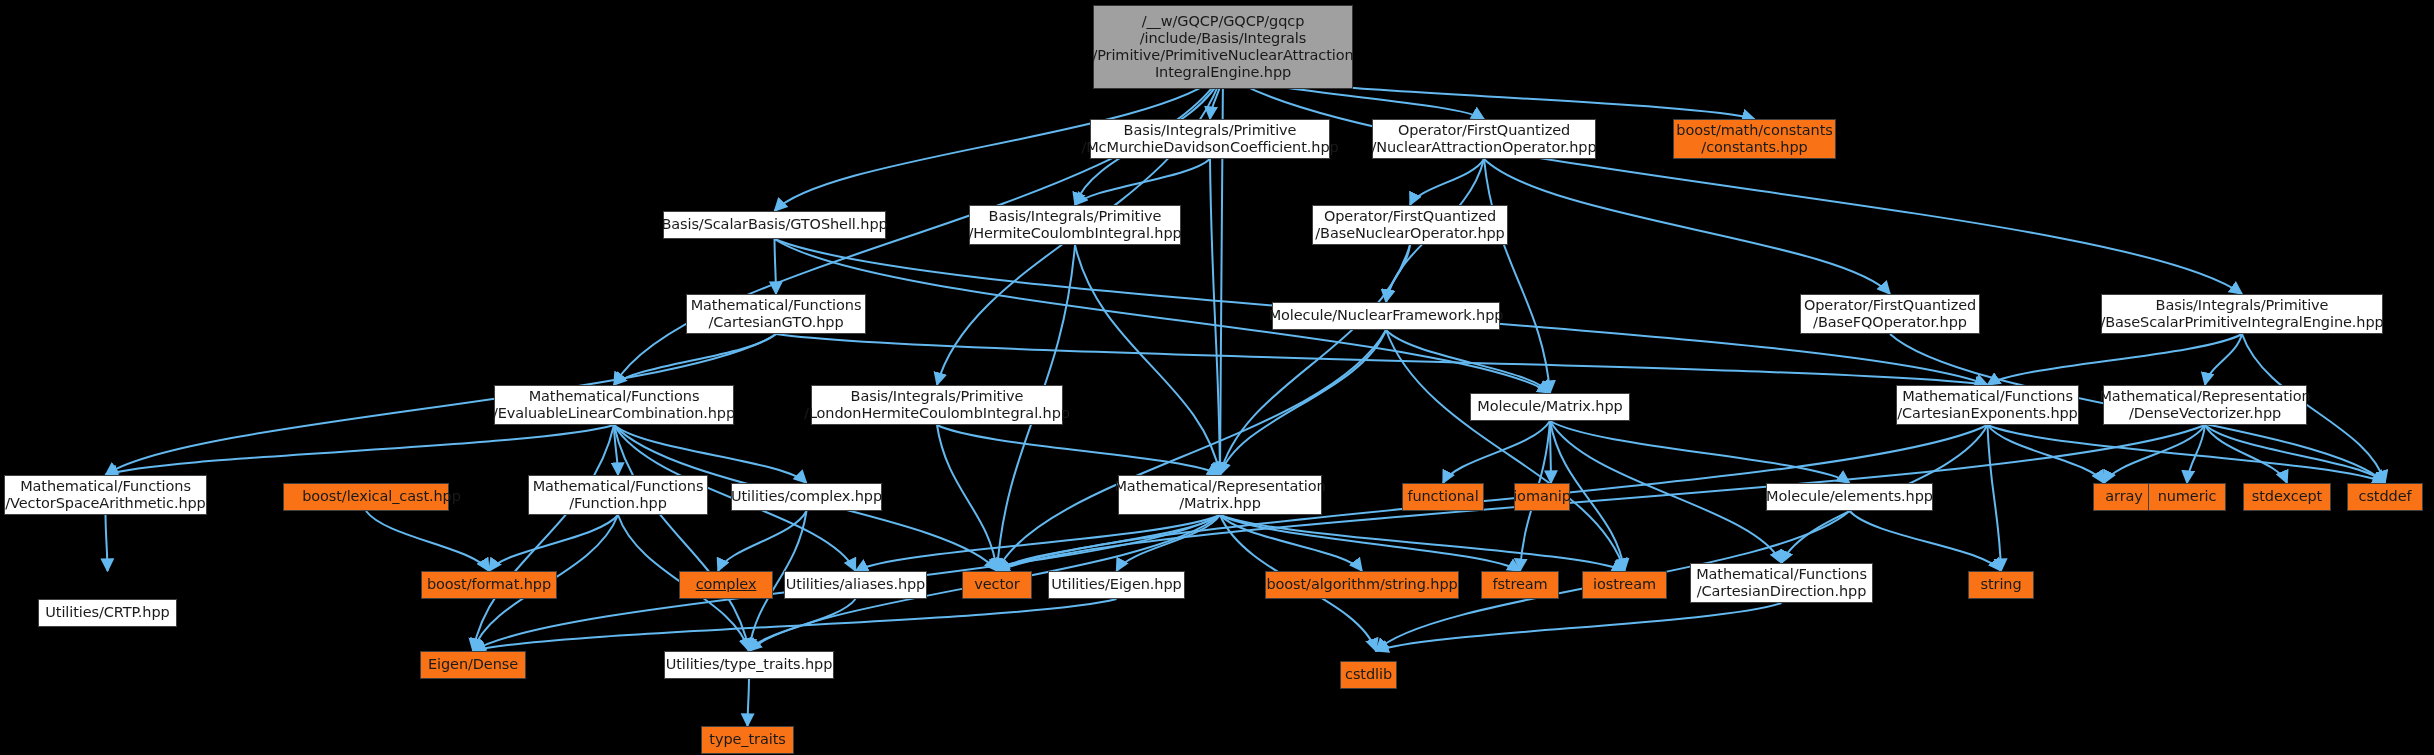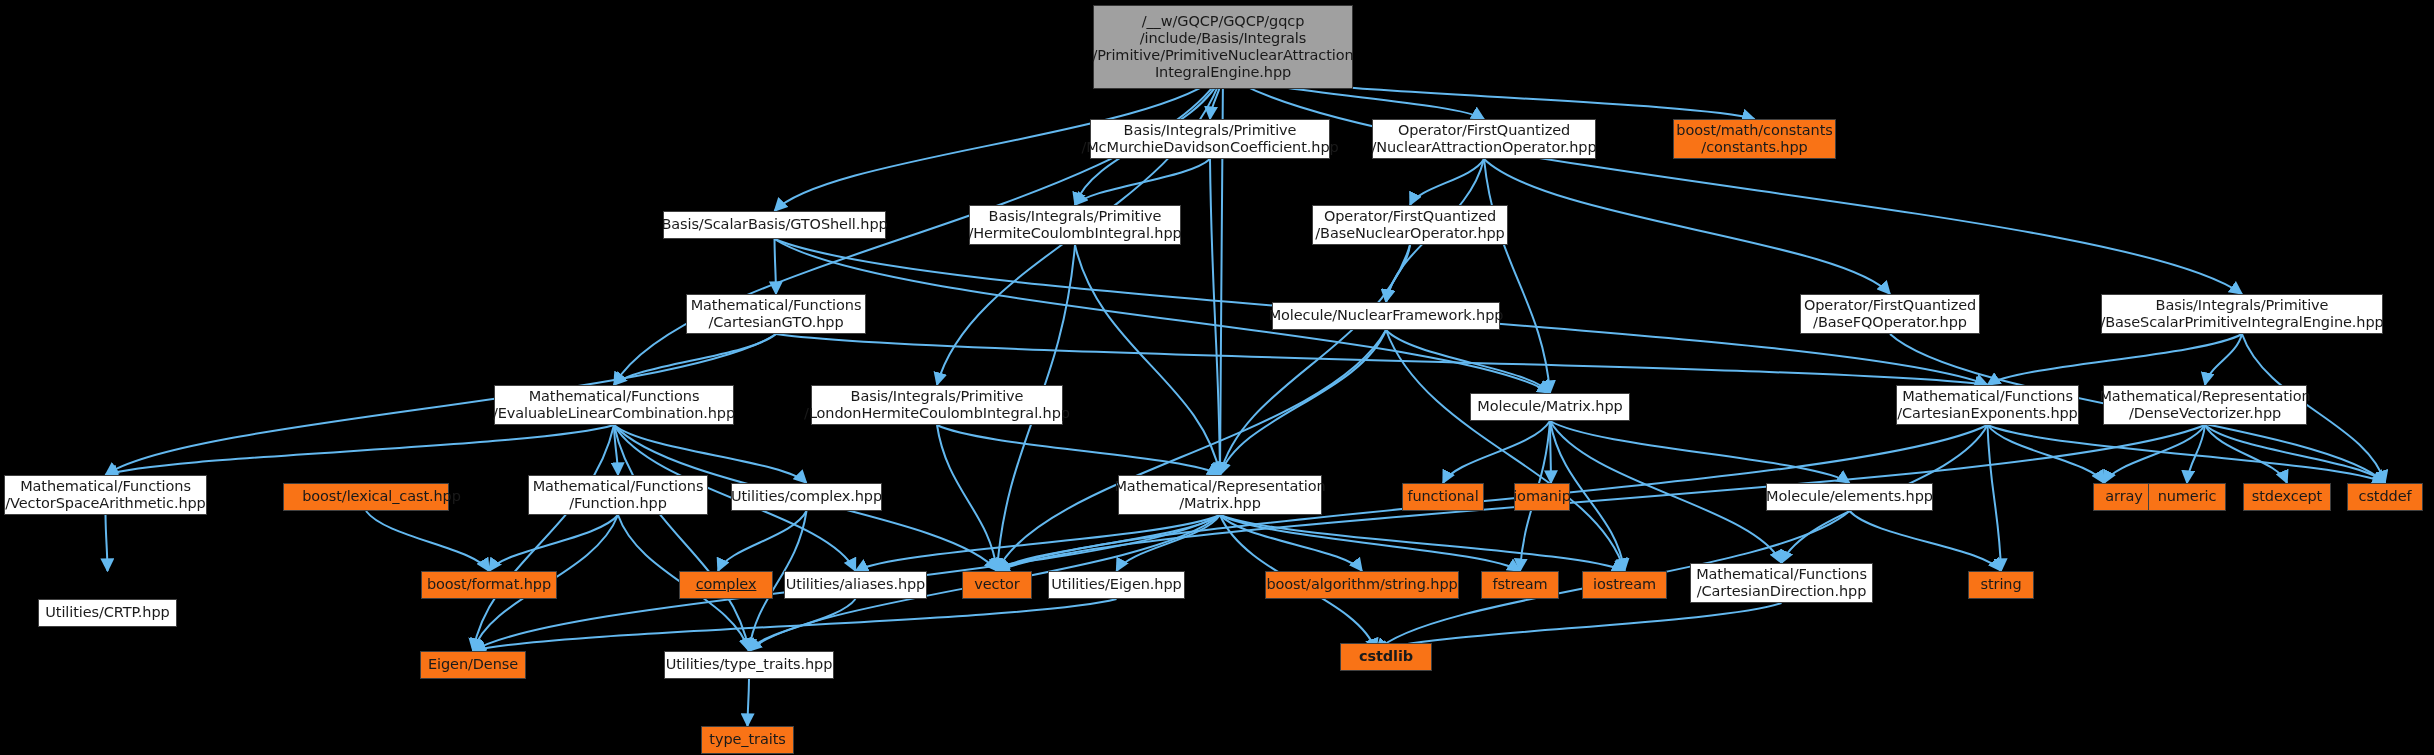--- a/index.html
+++ b/index.html
@@ -190,16 +190,16 @@
       <div class="node grey" style="left: 962px; top: 571px; width: 70px; height: 28px;">vector</div>
       <div class="node white" style="left: 1048px; top: 571px; width: 137px; height: 28px;">Utilities/Eigen.hpp</div>
       <div class="node grey" style="left: 1265px; top: 571px; width: 194px; height: 28px;">boost/algorithm/string.hpp</div>
       <div class="node grey" style="left: 1481px; top: 571px; width: 78px; height: 28px;">fstream</div>
       <div class="node grey" style="left: 1582px; top: 571px; width: 85px; height: 28px;">iostream</div>
       <div class="node white" style="left: 1690px; top: 563px; width: 183px; height: 40px;">Mathematical/Functions
 /CartesianDirection.hpp</div>
       <div class="node grey" style="left: 1968px; top: 571px; width: 66px; height: 28px;">string</div>
       <div class="node grey" style="left: 420px; top: 651px; width: 106px; height: 28px;">Eigen/Dense</div>
       <div class="node white" style="left: 664px; top: 651px; width: 170px; height: 28px;">Utilities/type_traits.hpp</div>
-      <div class="node grey" style="left: 1340px; top: 643px; width: 92px; height: 28px; font-weight: bold;">cstdlib</div>
+      <div class="node grey" style="left: 1340px; top: 661px; width: 57px; height: 28px;">cstdlib</div>
       <div class="node grey" style="left: 701px; top: 726px; width: 93px; height: 28px;">type_traits</div>
     </div>
 </div>
 
 </body></html>

